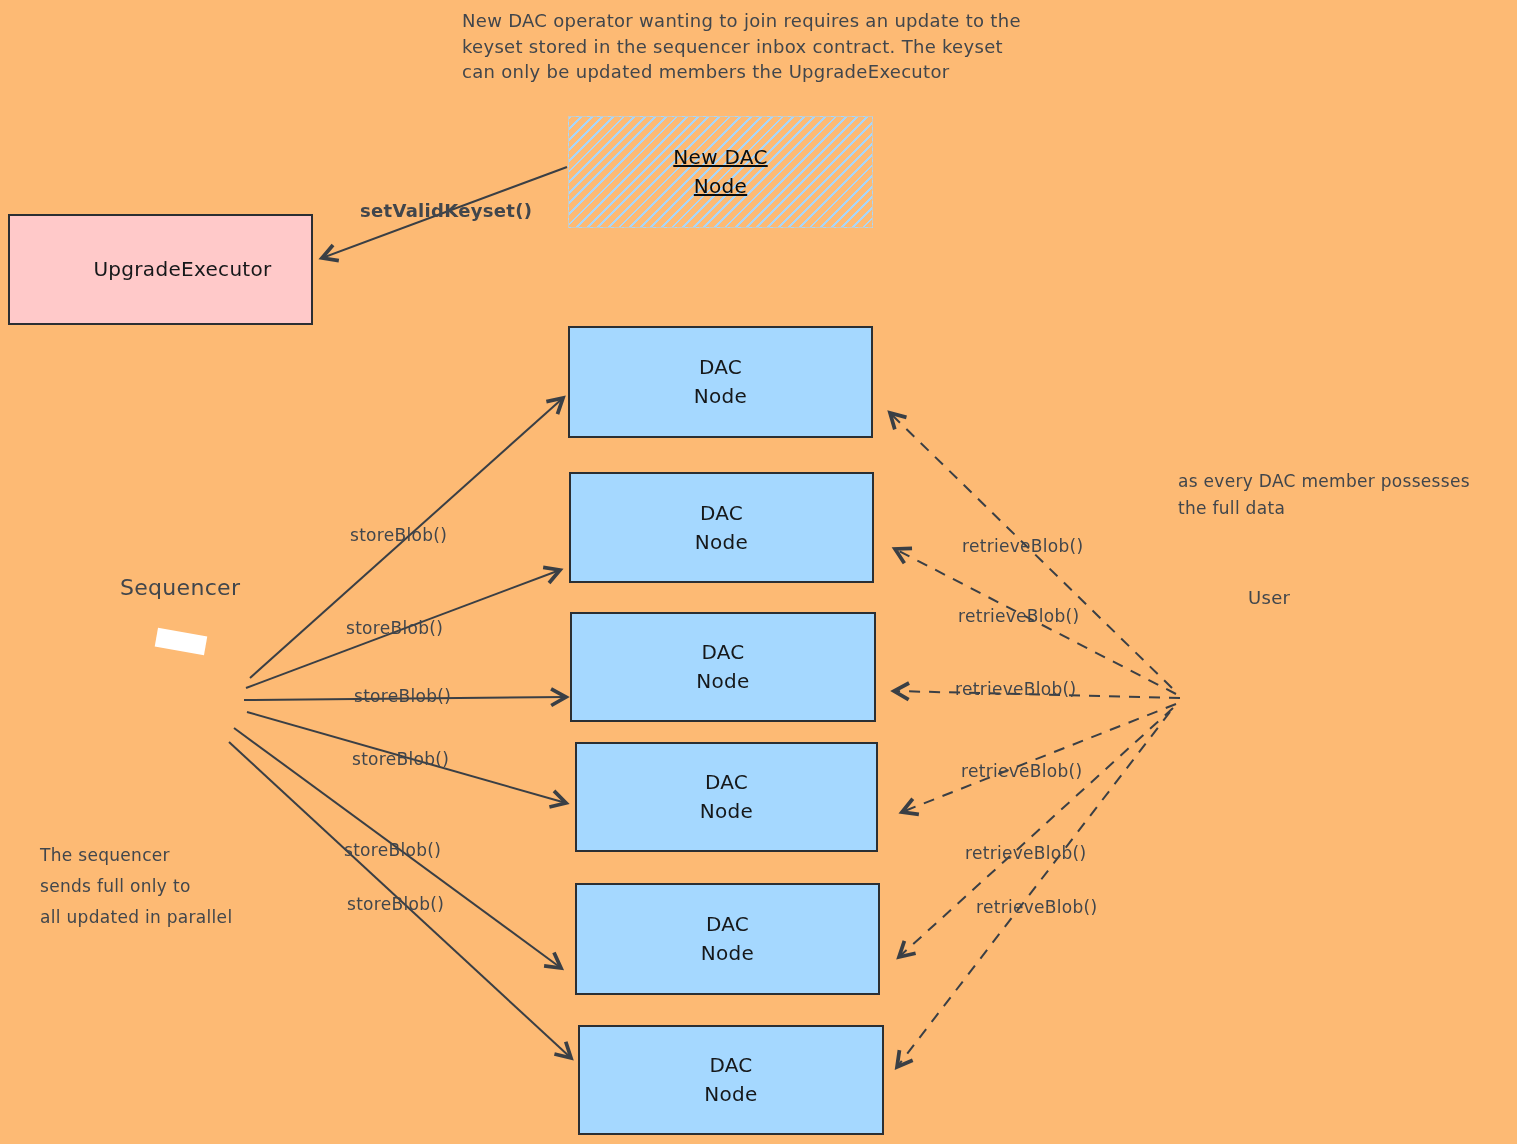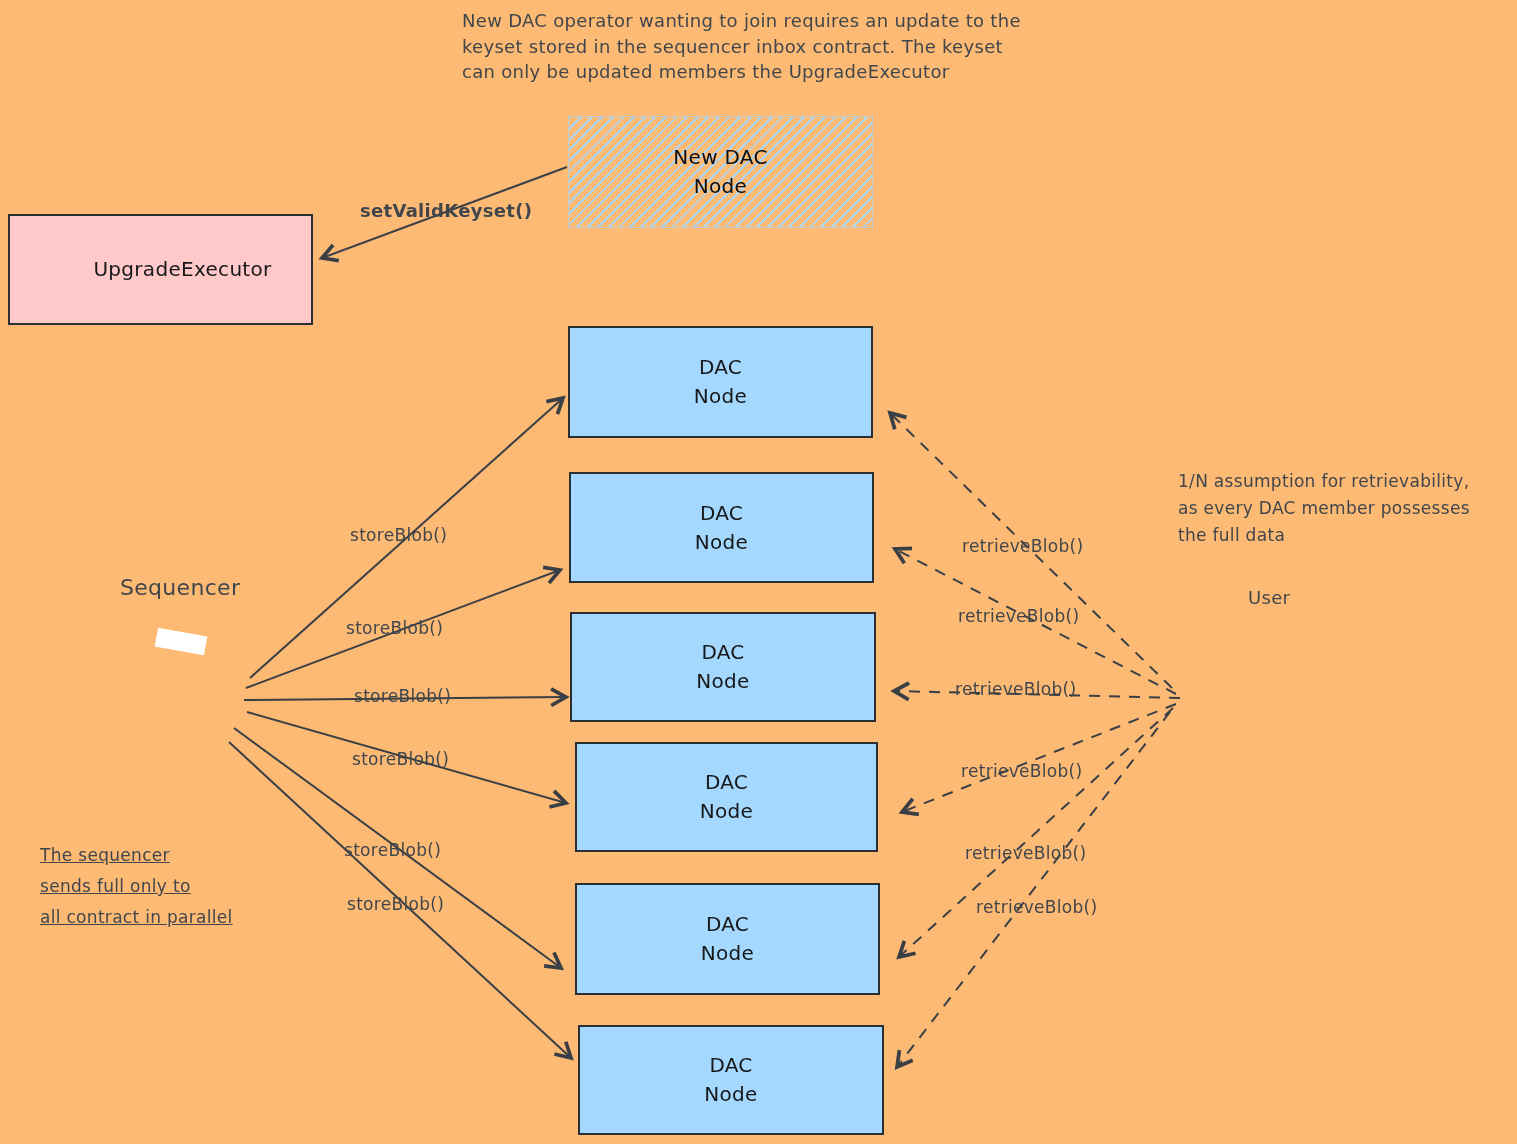--- a/index.html
+++ b/index.html
@@ -26,21 +26,21 @@
     border:1px solid rgba(165,216,255,.55);
   }
   .wrap70{display:inline-block;width:72px;}
   .wrap120{display:inline-block;width:120px;}
   .label{
     position:absolute;z-index:3;color:#41464c;font-size:17px;letter-spacing:.3px;white-space:nowrap;
   }
   .note{position:absolute;z-index:3;color:#41464c;letter-spacing:.3px;}
   .top-note{left:462px;top:8px;font-size:18px;line-height:25.5px;}
   .retrievability-note{left:1178px;top:468px;font-size:17px;line-height:27px;}
-  .parallel-note{left:40px;top:840px;font-size:17px;line-height:31px;text-decoration:underline;}
+  .parallel-note{left:40px;top:840px;font-size:17px;line-height:31px;}
   .screen-icon{
     position:absolute;z-index:2;left:156px;top:632px;width:50px;height:19px;
     background:#ffffff;transform:rotate(10deg);
   }
 </style>
 </head>
 <body>
 
 <div class="canvas">
 
@@ -68,21 +68,21 @@
     <line class="dashed" x1="1170" y1="712" x2="897" y2="1067" marker-end="url(#ah)"></line>
   </svg>
 
   <div class="note top-note">
     <div>New DAC operator wanting to join requires an update to the</div>
     <div>keyset stored in the sequencer inbox contract. The keyset</div>
     <div>can only be updated members the UpgradeExecutor</div>
   </div>
 
   <div class="box hatched" style="left:568px;top:116px;width:305px;height:112px;">
-    <span class="boxlabel wrap120" style="color:#0b0d0e;">New DAC Node</span>
+    <span class="boxlabel wrap120" style="color:#0b0d0e;text-decoration:underline;">New DAC Node</span>
   </div>
 
   <div class="box pink" style="left:8px;top:214px;width:305px;height:111px;">
     <span class="boxlabel">UpgradeExecutor</span>
   </div>
 
   <div class="label" style="left:360px;top:200px;font-size:18px;font-weight:bold;">setValidKeyset()</div>
 
   <div class="box blue" style="left:568px;top:326px;width:305px;height:112px;">
     <span class="boxlabel wrap70">DAC Node</span>
@@ -114,26 +114,25 @@
   <div class="label" style="left:347px;top:894px;">storeBlob()</div>
 
   <div class="label" style="left:962px;top:536px;">retrieveBlob()</div>
   <div class="label" style="left:958px;top:606px;">retrieveBlob()</div>
   <div class="label" style="left:955px;top:679px;">retrieveBlob()</div>
   <div class="label" style="left:961px;top:761px;">retrieveBlob()</div>
   <div class="label" style="left:965px;top:843px;">retrieveBlob()</div>
   <div class="label" style="left:976px;top:897px;">retrieveBlob()</div>
 
   <div class="note retrievability-note">
-    <div>1/N assumption for retrievability,</div>
     <div>as every DAC member possesses</div>
     <div>the full data</div>
   </div>
 
   <div class="label" style="left:1248px;top:587px;font-size:18px;">User</div>
 
   <div class="note parallel-note">
     <div>The sequencer</div>
     <div>sends full only to</div>
-    <div>all contract in parallel</div>
+    <div>all updated in parallel</div>
   </div>
 
 </div>
 
 </body></html>

